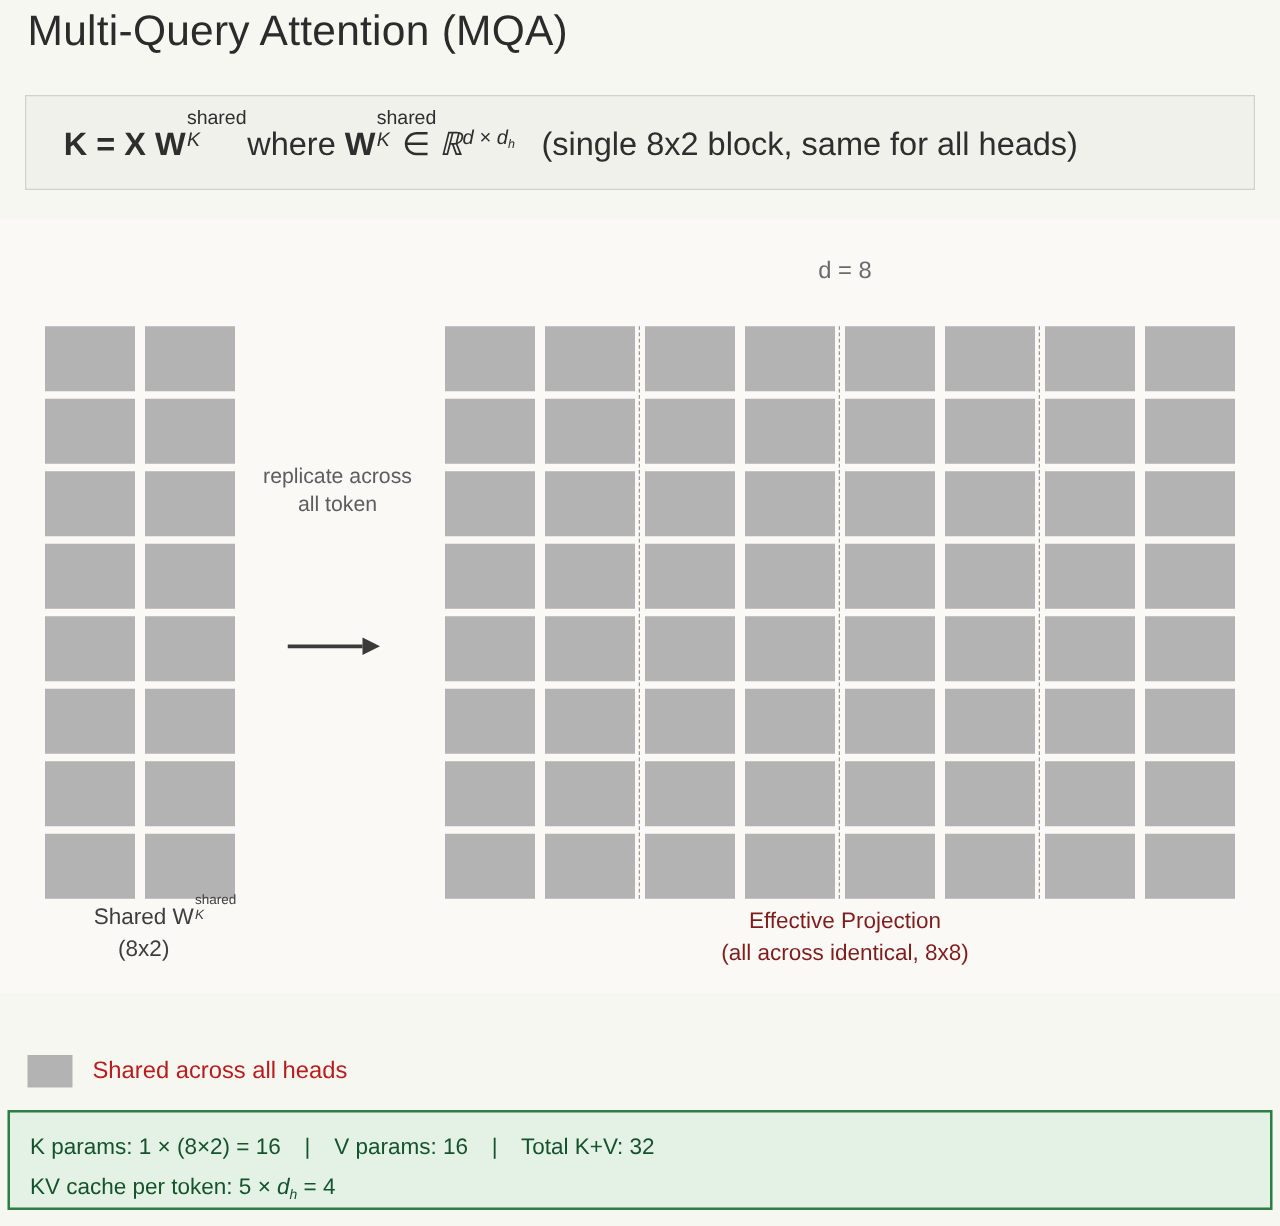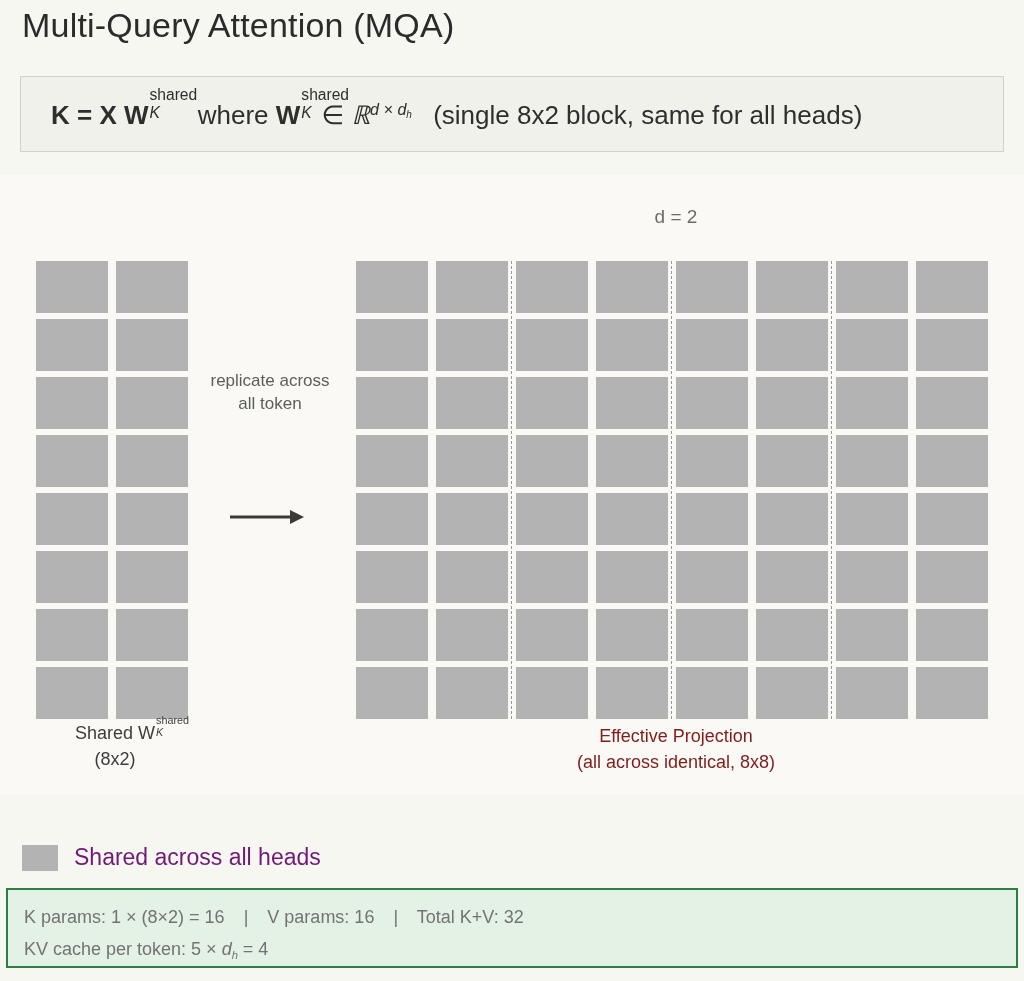--- a/index.html
+++ b/index.html
@@ -163,38 +163,38 @@
     display: flex;
     align-items: center;
   }
   .legend-swatch {
     width: 36px;
     height: 26px;
     background: #b3b3b3;
   }
   .legend-label {
     margin-left: 16px;
-    font-size: 23px;
-    color: #701a75;
+    font-size: 19px;
+    color: #b91c1c;
   }
 
   .stats-box {
     position: absolute;
     left: 6px;
     top: 888px;
     width: 1012px;
     height: 80px;
     box-sizing: border-box;
     background: #e3f2e4;
     border: 2px solid #2e7d44;
     padding: 12px 16px 0 16px;
   }
   .stats-line {
     font-size: 18px;
-    color: #737373;
+    color: #14532d;
     line-height: 1.75;
     white-space: nowrap;
   }
 </style>
 </head>
 <body>
 
 <div class="title">Multi-Query Attention (MQA)</div>
 
 <div class="formula-box">
@@ -204,21 +204,21 @@
     <span class="bold">W</span><span class="stacked"><span class="sup">shared</span><span class="sub">K</span></span><span class="gap-small"></span>
     <span>∈</span>
     <span class="ital">ℝ</span><sup class="sm"><span class="ital">d × d</span><sub class="sm">h</sub></sup>
     <span class="gap-small"></span>
     <span>(single 8x2 block, same for all heads)</span>
   </div>
 </div>
 
 <div class="panel"></div>
 
-<div class="d-label">d = 2</div>
+<div class="d-label">d = 8</div>
 
 <div class="shared-grid" style="width: 152px; height: 458px;">
     <div class="cell" style="left: 0px; top: 0px; width: 72px; height: 52px; background: rgb(179, 179, 179);"></div>
     <div class="cell" style="left: 80px; top: 0px; width: 72px; height: 52px; background: rgb(179, 179, 179);"></div>
     <div class="cell" style="left: 0px; top: 58px; width: 72px; height: 52px; background: rgb(179, 179, 179);"></div>
     <div class="cell" style="left: 80px; top: 58px; width: 72px; height: 52px; background: rgb(179, 179, 179);"></div>
     <div class="cell" style="left: 0px; top: 116px; width: 72px; height: 52px; background: rgb(179, 179, 179);"></div>
     <div class="cell" style="left: 80px; top: 116px; width: 72px; height: 52px; background: rgb(179, 179, 179);"></div>
     <div class="cell" style="left: 0px; top: 174px; width: 72px; height: 52px; background: rgb(179, 179, 179);"></div>
     <div class="cell" style="left: 80px; top: 174px; width: 72px; height: 52px; background: rgb(179, 179, 179);"></div>

